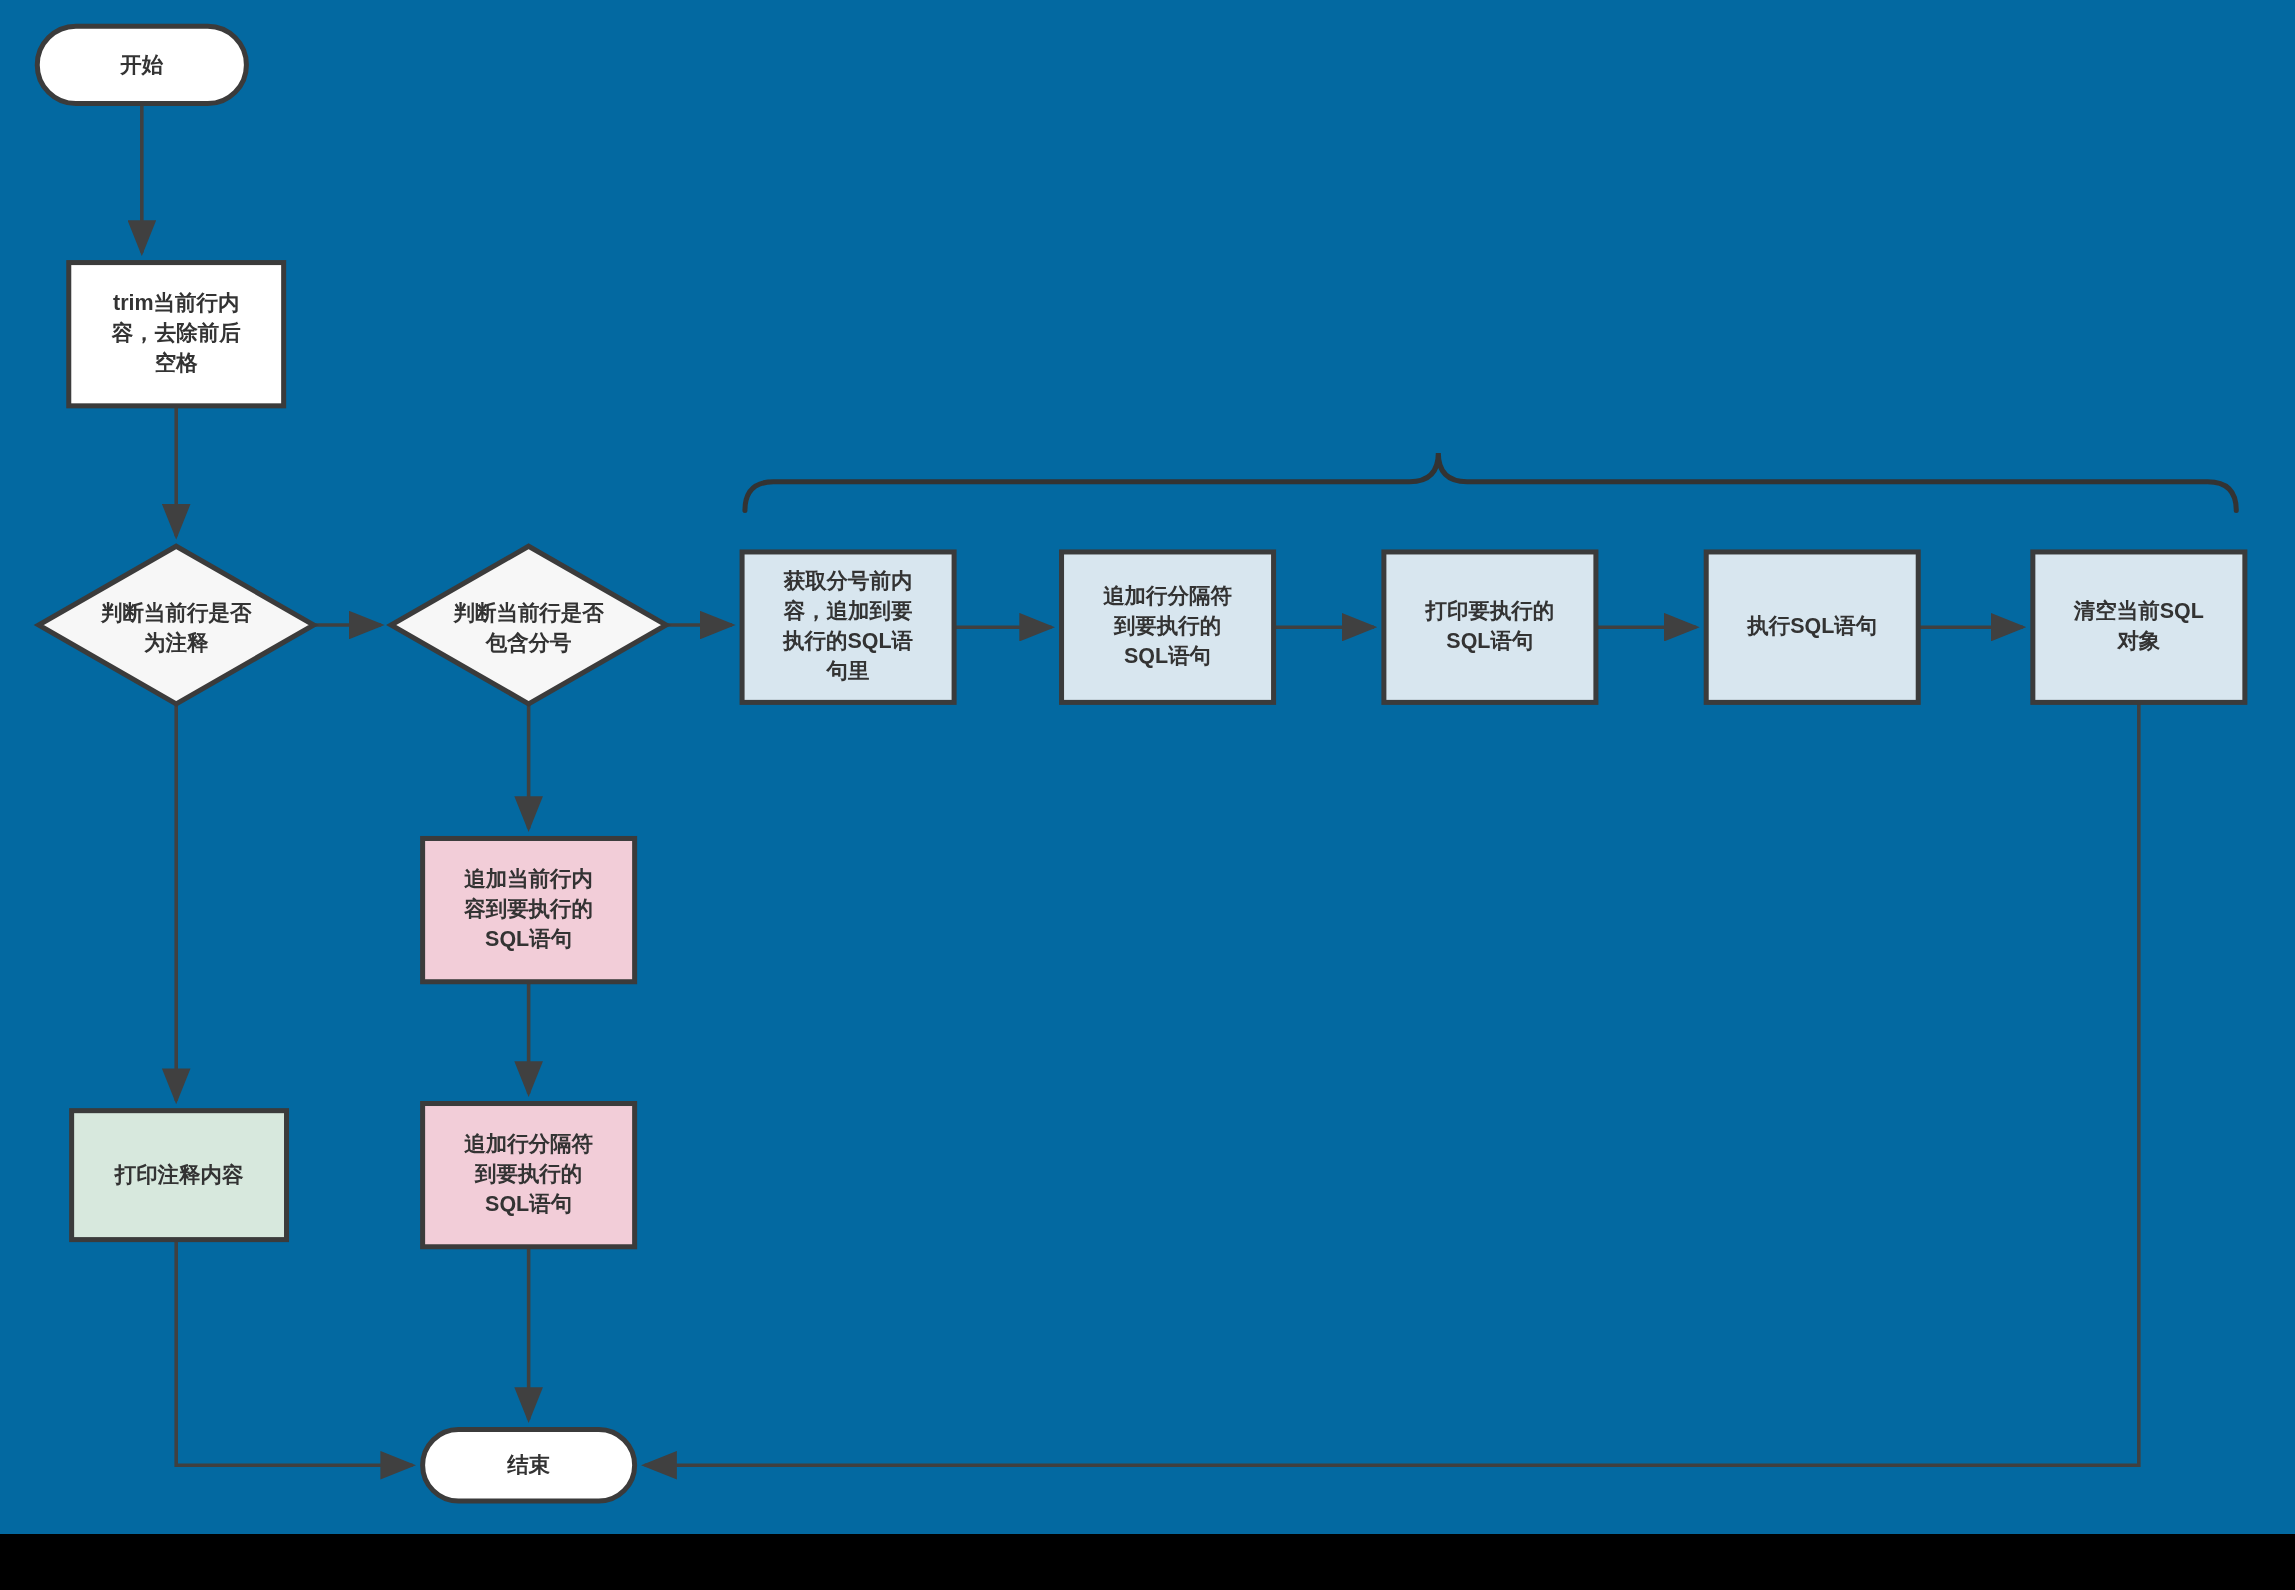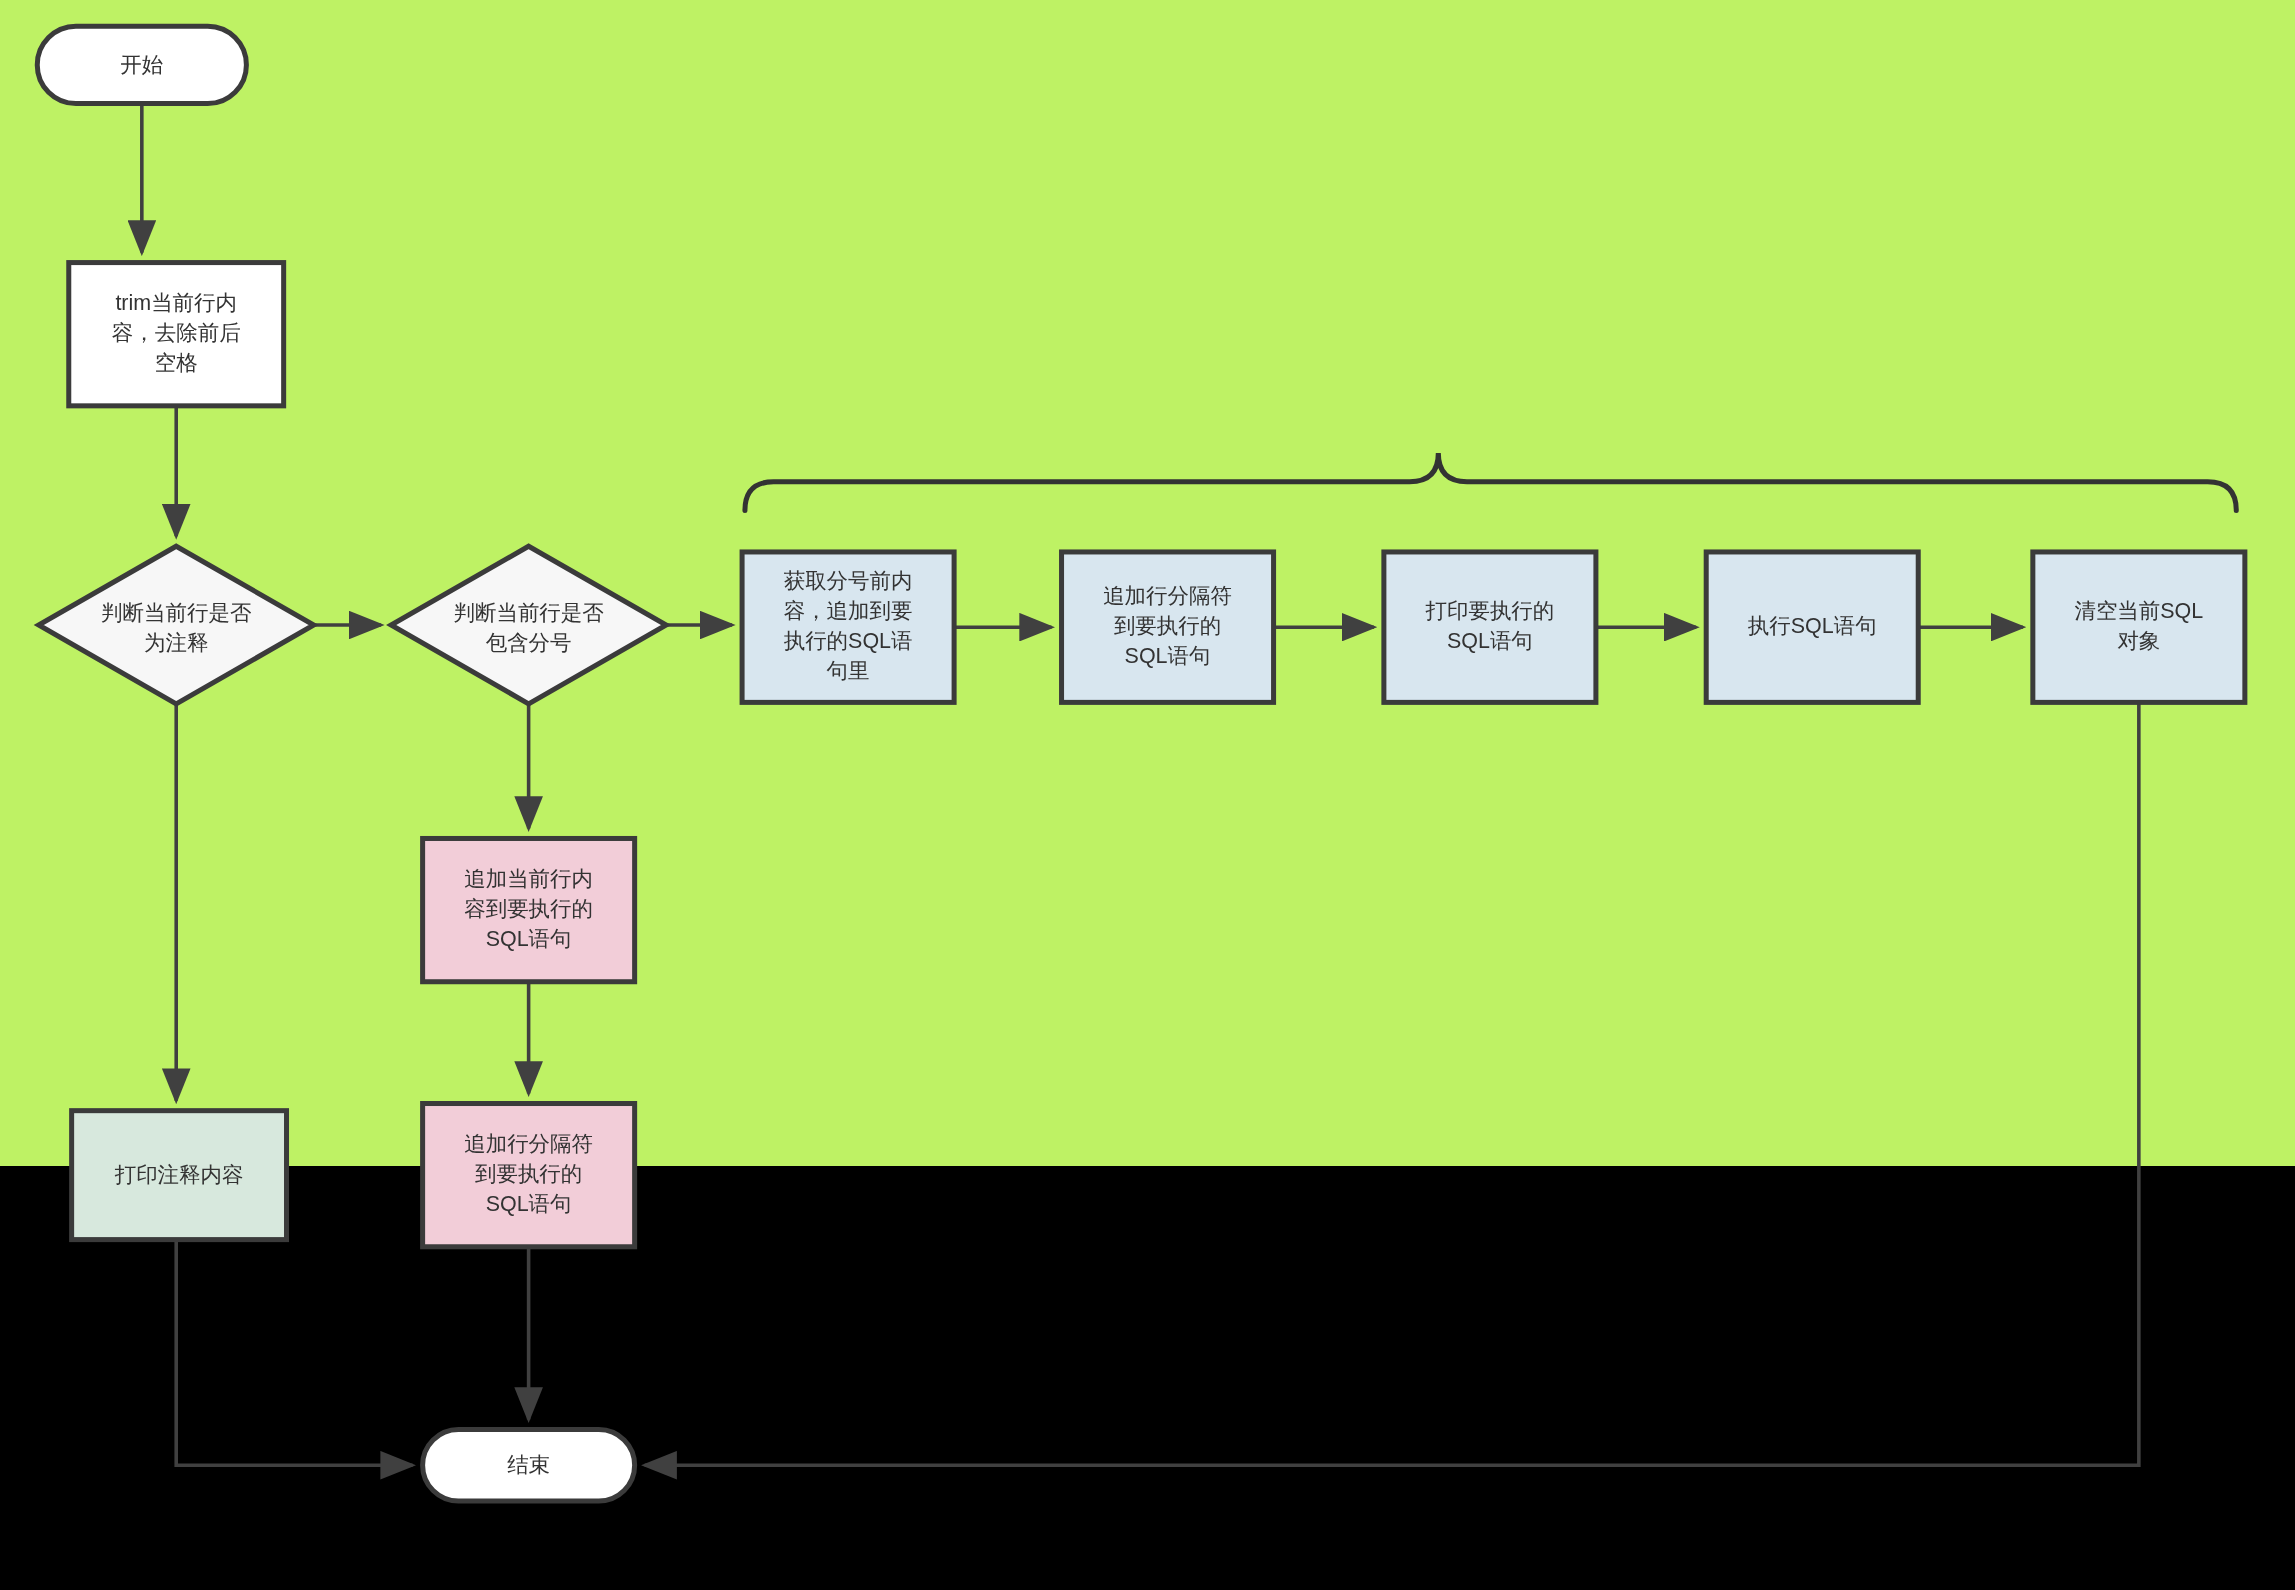--- a/index.html
+++ b/index.html
@@ -9,22 +9,23 @@
   }
   body {
     width: 2295px;
     height: 1591px;
     overflow: hidden;
     font-family: "Liberation Sans", "DejaVu Sans", sans-serif;
   }
   #flow-root {
     position: relative;
     width: 2295px;
-    height: 1166px;
-    background: #bef264;
+    height: 1534px;
+    background: #0369a1;
+    font-weight: bold;
   }
   svg#flow-svg {
     position: absolute;
     top: 0;
     left: 0;
     width: 2295px;
     height: 1591px;
     display: block;
   }
   .node-label {

